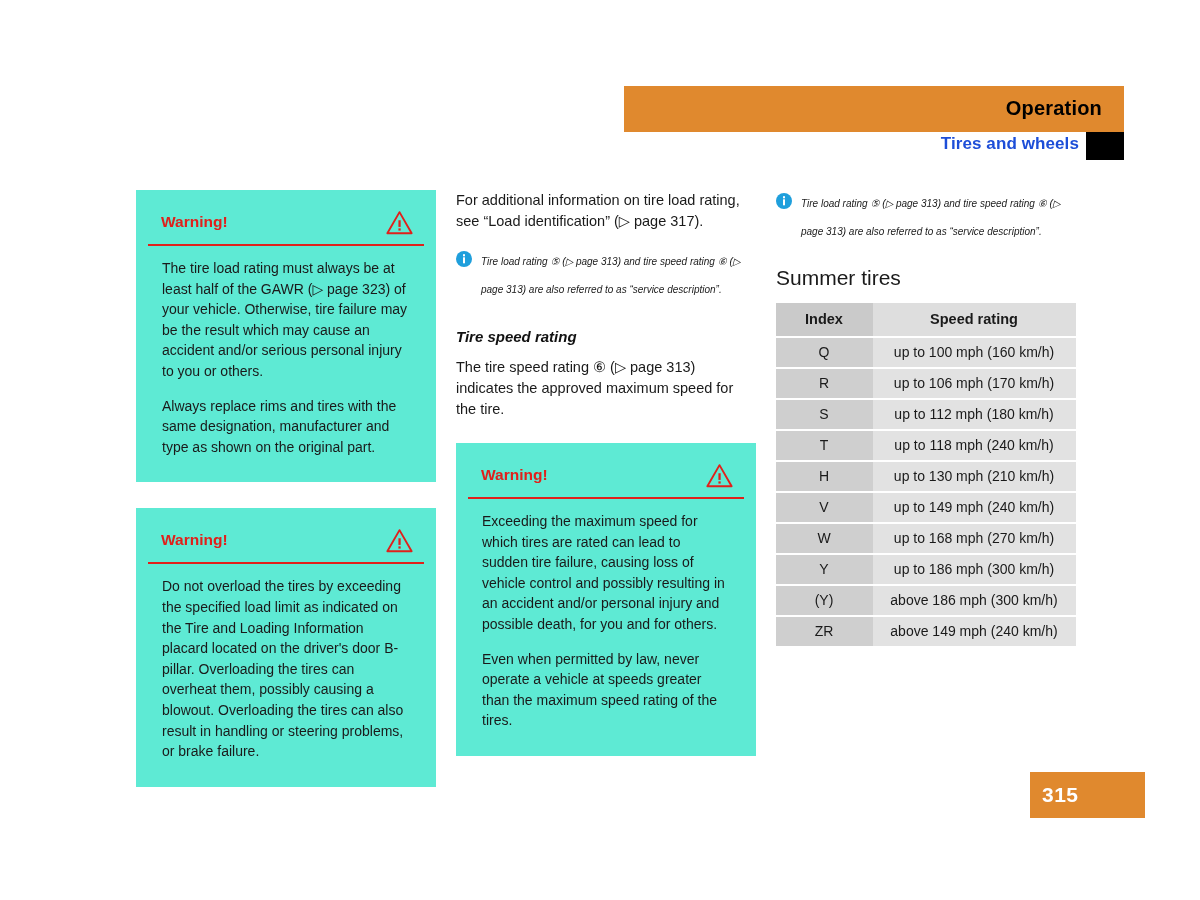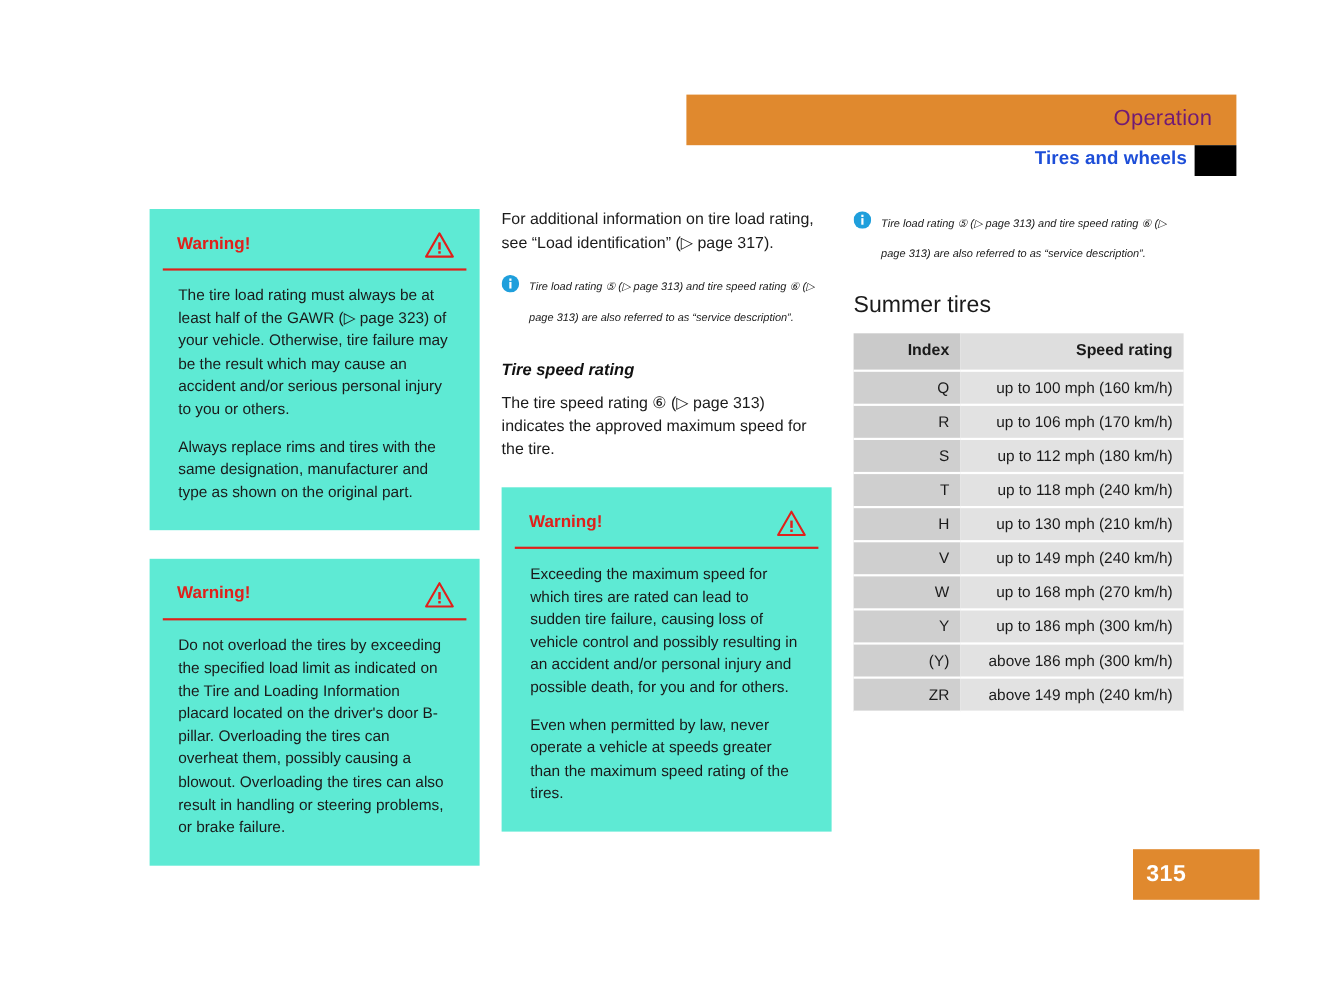--- a/index.html
+++ b/index.html
@@ -30,22 +30,22 @@
     top: 86px;
     width: 500px;
     height: 46px;
     background: #e0892e;
   }
   .header-title {
     position: absolute;
     right: 22px;
     top: 11px;
     font-size: 20px;
-    font-weight: normal;
-    color: #701a75;
+    font-weight: bold;
+    color: #000000;
     letter-spacing: 0.2px;
   }
   .header-sub {
     position: absolute;
     left: 624px;
     top: 134px;
     width: 455px;
     text-align: right;
     font-size: 17px;
     font-weight: bold;
@@ -155,21 +155,21 @@
 
   
   .spec-table {
     border-collapse: collapse;
     width: 300px;
     table-layout: fixed;
   }
   .spec-table th,
   .spec-table td {
     font-size: 14px;
-    text-align: right;
+    text-align: center;
     padding: 6px 10px 6px 9px;
     border-bottom: 2px solid #ffffff;
     color: #1a1a1a;
     line-height: 17px;
   }
   .spec-table th {
     font-weight: bold;
     font-size: 14.5px;
     padding-top: 8px;
     padding-bottom: 8px;

